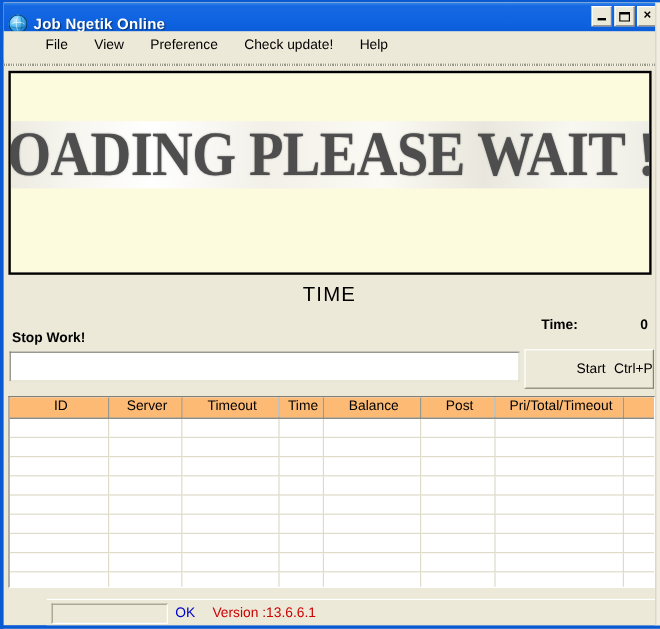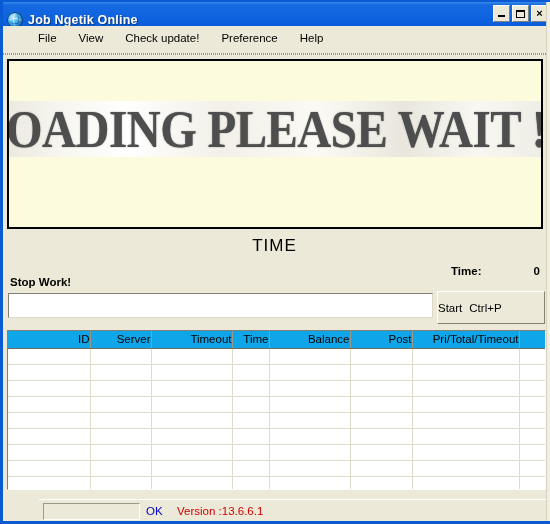--- a/index.html
+++ b/index.html
@@ -245,23 +245,24 @@
     border-top: 1px solid #ffffff;
     border-left: 1px solid #ffffff;
     border-right: 1px solid #85826e;
     border-bottom: 1px solid #85826e;
     box-sizing: border-box;
     font-family: "Liberation Sans", sans-serif;
     font-size: 11.5px;
     color: #000;
     display: flex;
     align-items: center;
-    justify-content: flex-start;
+    justify-content: flex-end;
     gap: 7px;
     cursor: default;
+    padding-left: 15px;
   }
 
   
   .table-wrap {
     position: absolute;
     left: 4px; top: 328px;
     width: 539px;
     height: 160px;
     background: #ffffff;
     border-top: 1px solid #7f7f76;
@@ -271,23 +272,23 @@
     box-sizing: border-box;
     overflow: hidden;
   }
   table.grid {
     border-collapse: collapse;
     width: 100%;
     table-layout: fixed;
     font-size: 11.5px;
   }
   table.grid th {
-    background: #0ea5e9;
+    background: #fdba74;
     font-weight: normal;
-    text-align: right;
+    text-align: center;
     padding: 2px 0 2px 4px;
     height: 17px;
     border-right: 1px solid #9a9a8c;
     border-bottom: 1px solid #6f6f63;
     box-sizing: border-box;
     white-space: nowrap;
     overflow: hidden;
     color: #000;
   }
   table.grid td {
@@ -387,22 +388,22 @@
       </div>
       <div class="tbtn">
         <span>×</span>
       </div>
     </div>
   </div>
 
   <div class="menubar">
     <div class="menu-item">File</div>
     <div class="menu-item">View</div>
+    <div class="menu-item">Preference</div>
     <div class="menu-item">Check update!</div>
-    <div class="menu-item">Preference</div>
     <div class="menu-item">Help</div>
   </div>
   <div class="menu-sep"></div>
 
   <div class="banner">
     <div class="banner-band"></div>
     <div class="banner-text">LOADING PLEASE WAIT !!!</div>
   </div>
 
   <div class="time-heading">TIME</div>

